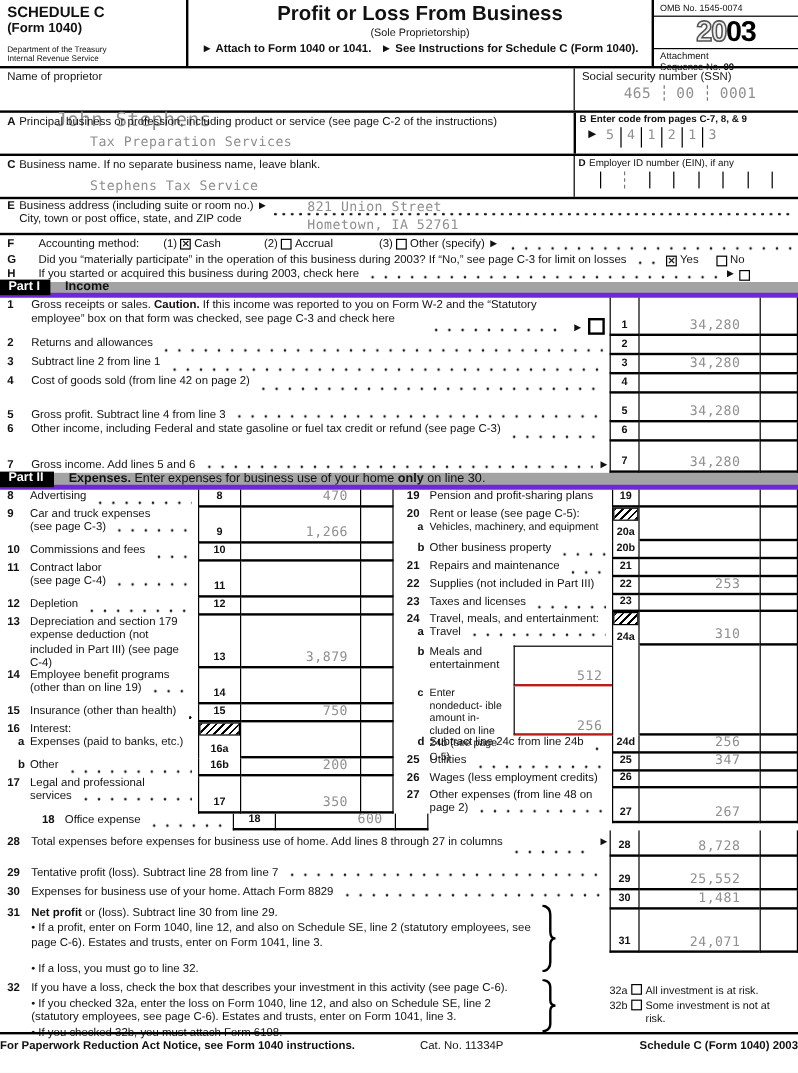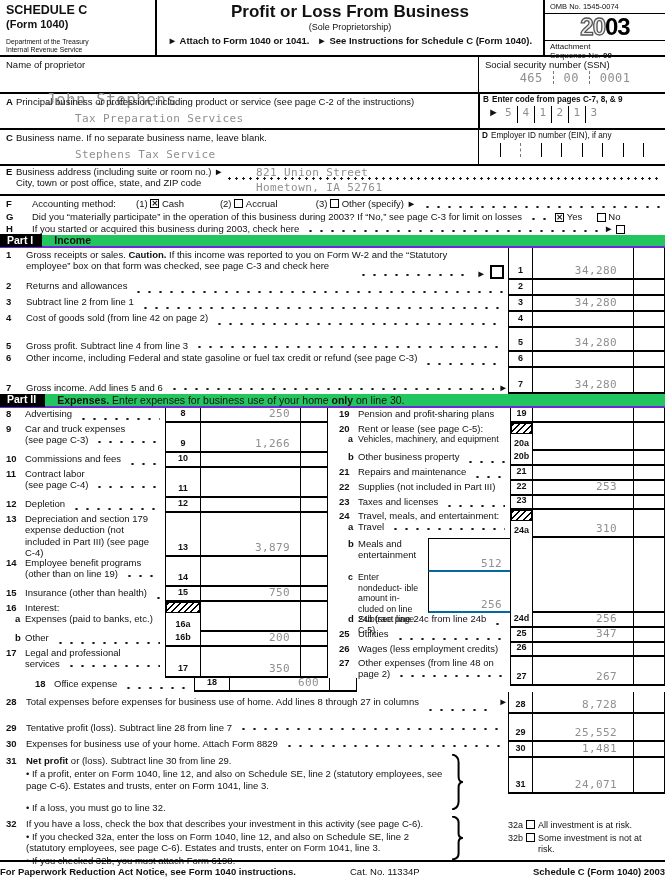--- a/index.html
+++ b/index.html
@@ -66,21 +66,21 @@
   .eincells { display:flex; height:14px; margin-top:2px; }
   .eincells .dcell { width:20.5px; }
   .rowE { height:30px; border-bottom:2px solid #000; display:flex; }
   .rowE .elabels { width:226px; flex:none; display:flex; }
   .rowE .elines { flex:1; }
   .eline1 { display:flex; height:15px; }
   .fgh { display:flex; align-items:center; }
   .valinline { padding-left:40px; }
 
   
-  .pbar { height:13px; display:flex; align-items:center; border-bottom:2px solid #6d28d9; background:#22c55e;}
+  .pbar { height:13px; display:flex; align-items:center; border-bottom:4px solid #6d28d9; background:#a3a3a3;}
   .pbadge { background:#000; color:#fff; font-weight:bold; font-size:10.5px; padding:0 9px 1px 7px; height:13px; display:flex; align-items:center; }
   .ptitle { margin-left:12px; font-size:10.5px; }
 
   
   .p1row { display:flex; }
   .p1lbl { width:508px; flex:none; display:flex; padding-left:6px; position:relative;}
   .p1num { width:20px; flex:none; font-weight:bold; }
   .p1txt { max-width:450px; }
   .yn { width:25px; flex:none; border-left:1px solid #000; border-right:1px solid #000;
         display:flex; align-items:flex-end; justify-content:center; font-weight:bold; padding-bottom:2px; font-size:9px;}
@@ -108,21 +108,21 @@
   .blockl { display:block !important; }
   .xn .hatch, .yn2 .hatch { margin-bottom:auto; }
   .yn2 { width:23px; flex:none; border-left:1px solid #000; border-right:1px solid #000;
         display:flex; flex-direction:column; align-items:center; justify-content:flex-end; font-weight:bold; font-size:9px; padding-bottom:2px;}
   .ya2 { width:100px; flex:none; display:flex; align-items:flex-end; justify-content:flex-end; padding:0 16px 1px 0;}
   .yc2 { width:32px; flex:none; border-left:1px solid #000; border-right:1px solid #000;}
   .p2 .hw, .p2wrap .hw { font-size:11px; }
 
   .sub24 { display:flex; }
   .sub24txt { width:89px; flex:none; display:flex; }
-  .ibox { width:82px; flex:none; border-left:1px solid #000; border-bottom:2px solid #0369a1;
+  .ibox { width:82px; flex:none; border-left:1px solid #000; border-bottom:2px solid #b91c1c;
           display:flex; align-items:flex-end; justify-content:flex-end; padding-right:8px;}
   .ibox-b { border-top:1px solid #000; }
 
   
   .bottom { position:relative; height:202px; }
   .b28 { display:flex; height:22px; }
   .bcells { position:absolute; left:508px; top:22px; width:157px; }
   .bcells .cr { display:flex; }
   .bleft { position:absolute; left:0; top:24px; width:508px; }
   .brow { display:flex; padding-left:6px; }
@@ -392,21 +392,21 @@
 
     <div class="p2half-l">
       <div class="xr" style="height:15px;">
         <div class="xlbl">
             <span class="lnum">8</span>
             <span>Advertising</span>
             <span class="dots"></span>
           </div>
         <div class="xn bb">8</div>
         <div class="xa bb">
-            <span class="hw">250</span>
+            <span class="hw">470</span>
           </div>
         <div class="xc bb"></div>
       </div>
       <div class="xr" style="height:30px;">
         <div class="xlbl blockl">
           <div class="lline">
               <span class="lnum">9</span>
               <span>Car and truck expenses</span>
             </div>
           <div class="lline">

